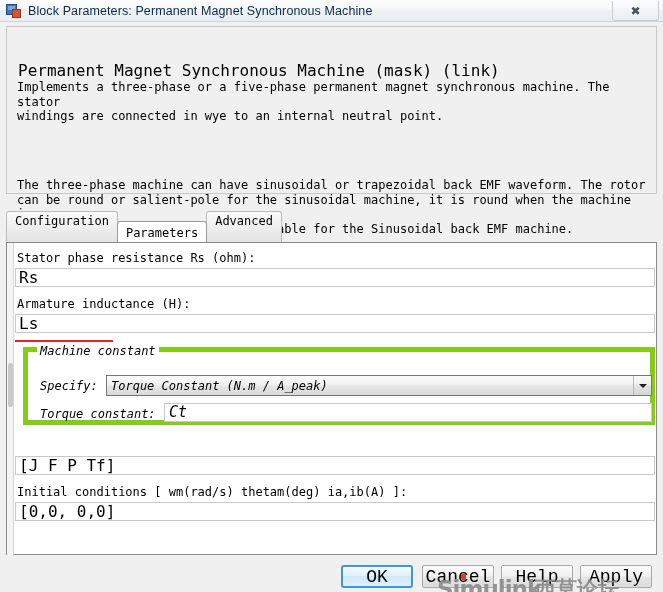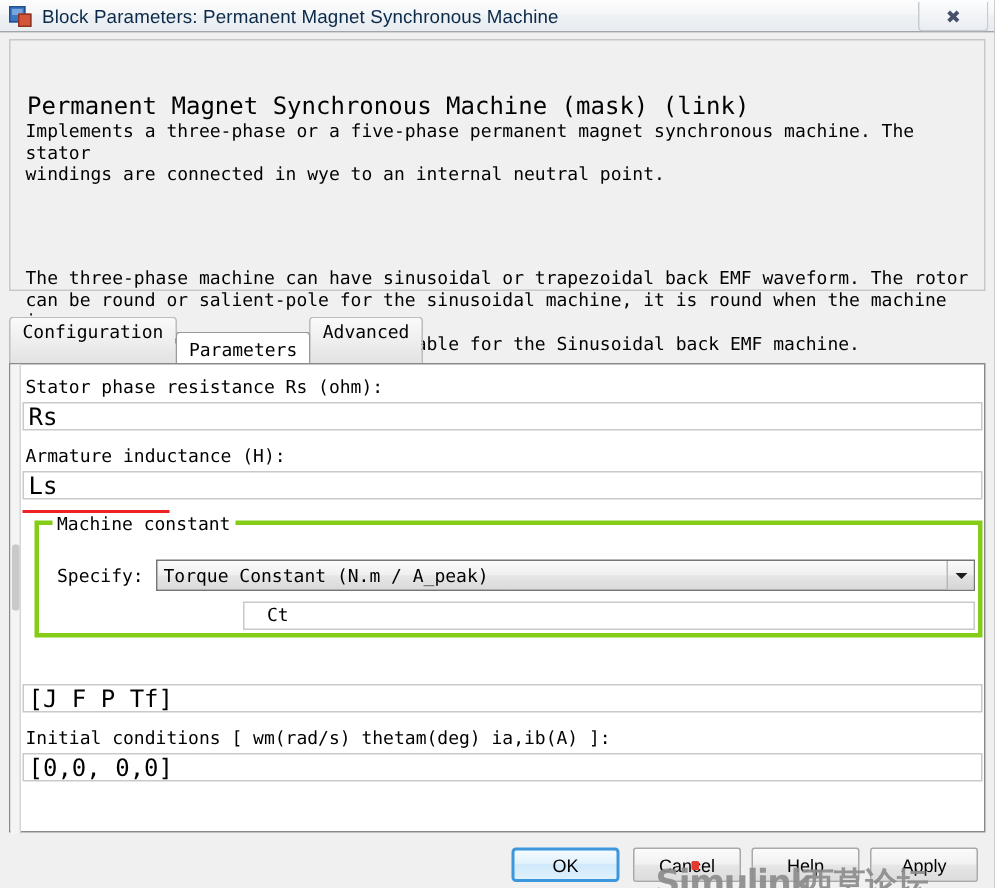--- a/index.html
+++ b/index.html
@@ -239,23 +239,24 @@
     background: #ee2222;
   }
 
   
   .mc-group {
     position: absolute;
     left: 8px;
     top: 104px;
     width: 632px;
     height: 78px;
-    border: 3px solid #84cc16;
-    box-sizing: border-box;
-    background: #ffffff;
+    border: 5px solid #84cc16;
+    box-sizing: border-box;
+    background: #ffffff;
+    font-style: italic;
   }
   .mc-legend {
     position: absolute;
     left: 9px;
     top: -8px;
     background: #ffffff;
     padding: 0 3px;
     font-family: "DejaVu Sans Mono", monospace;
     font-size: 12px;
     white-space: nowrap;
@@ -306,41 +307,41 @@
   .mc-input {
     position: absolute;
     left: 136px;
     top: 51px;
     width: 488px;
     height: 19px;
     background: #ffffff;
     border: 1px solid #c9c9c9;
     box-sizing: border-box;
     font-family: "DejaVu Sans Mono", monospace;
-    font-size: 12px;
+    font-size: 15px;
     line-height: 17px;
-    padding: 0 15px;
+    padding: 0 4px;
     white-space: nowrap;
     overflow: hidden;
   }
 
   
   .btnbar {
     position: absolute;
     left: 0;
     top: 539px;
     width: 663px;
     height: 31px;
   }
   .btn {
     position: absolute;
     top: 4px;
     height: 23px;
-    font-family: Liberation Sans, sans-serif;
-    font-size: 12px;
+    font-family: Liberation Mono, monospace;
+    font-size: 18px;
     color: #000;
     background: linear-gradient(to bottom, #fbfbfb 0%, #f1f1f1 48%, #e6e6e6 52%, #dcdcdc 100%);
     border: 1px solid #a9a9a9;
     border-radius: 2px;
     box-sizing: border-box;
     display: flex;
     align-items: center;
     justify-content: center;
   }
   .btn.primary {
@@ -452,20 +453,21 @@
 
           <div class="mc-label" style="left:12px; top:27px;">Specify:</div>
 
           <div class="combo">
             <span class="combo-text">Torque Constant  (N.m / A_peak)</span>
             <span class="combo-arrow-box">
               <span class="combo-arrow"></span>
             </span>
           </div>
 
+          <div class="mc-label" style="left:12px; top:55px;">Torque constant:</div>
           <div class="mc-input">Ct</div>
         </div>
 
         <div class="fld-input" style="left:0px; top:213px; width:640px;">[J F P Tf]</div>
 
         <div class="fld-label" style="left:2px; top:242px;">Initial conditions  [ wm(rad/s)  thetam(deg)  ia,ib(A) ]:</div>
         <div class="fld-input" style="left:0px; top:259px; width:640px;">[0,0,  0,0]</div>
 
       </div>
     </div>

